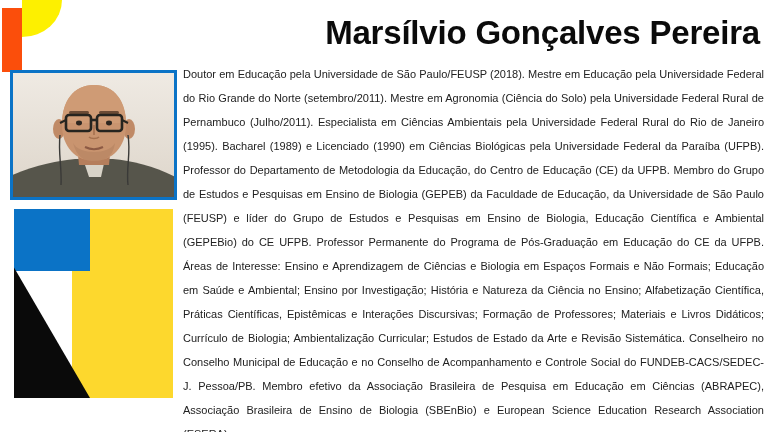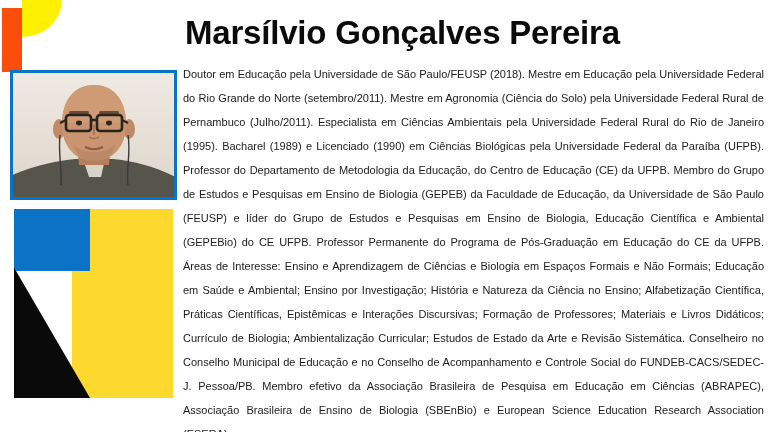--- a/index.html
+++ b/index.html
@@ -57,20 +57,21 @@
     clip-path:polygon(0 31%, 100% 100%, 0 100%);
   }
 
   
   .title{
     position:absolute;left:185px;top:12px;width:575px;
     font-size:33px;font-weight:bold;line-height:1.25;
     color:var(--title-color);
     letter-spacing:-0.2px;
     white-space:nowrap;
+    text-align:right;
   }
   .bio{
     position:absolute;left:183px;top:62px;width:581px;
     font-size:11px;line-height:24px;
     color:var(--body-color);
     text-align:justify;
     letter-spacing:0px;
   }
 </style>
 </head>

